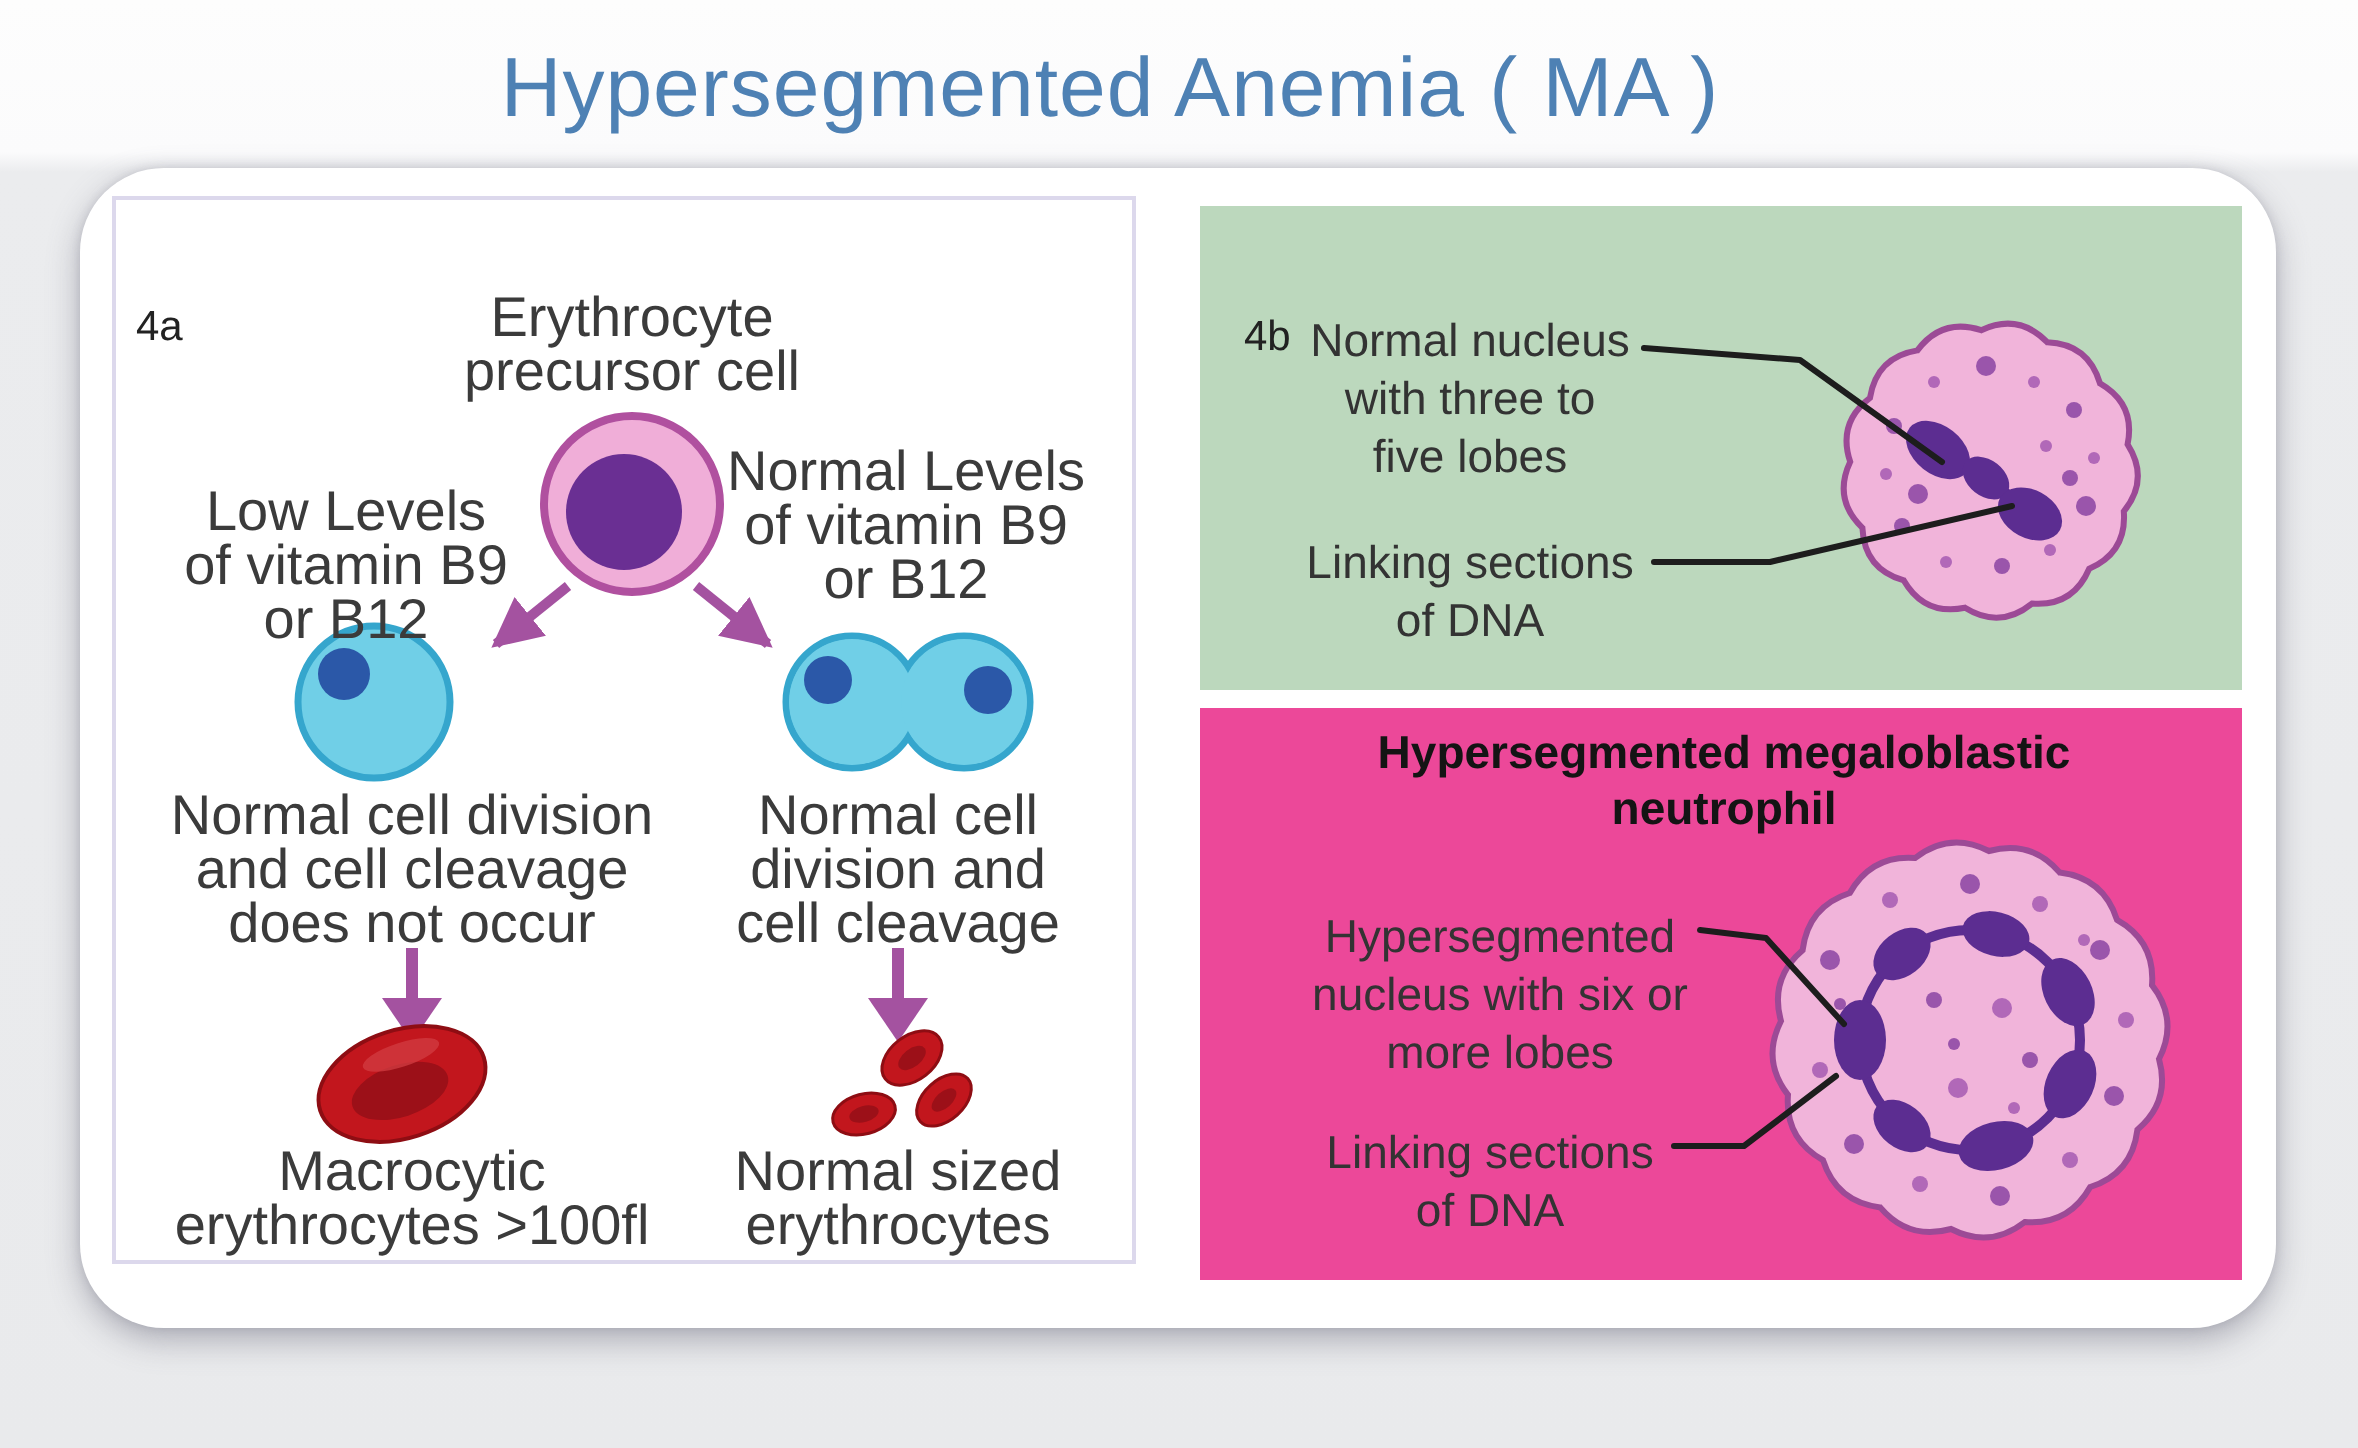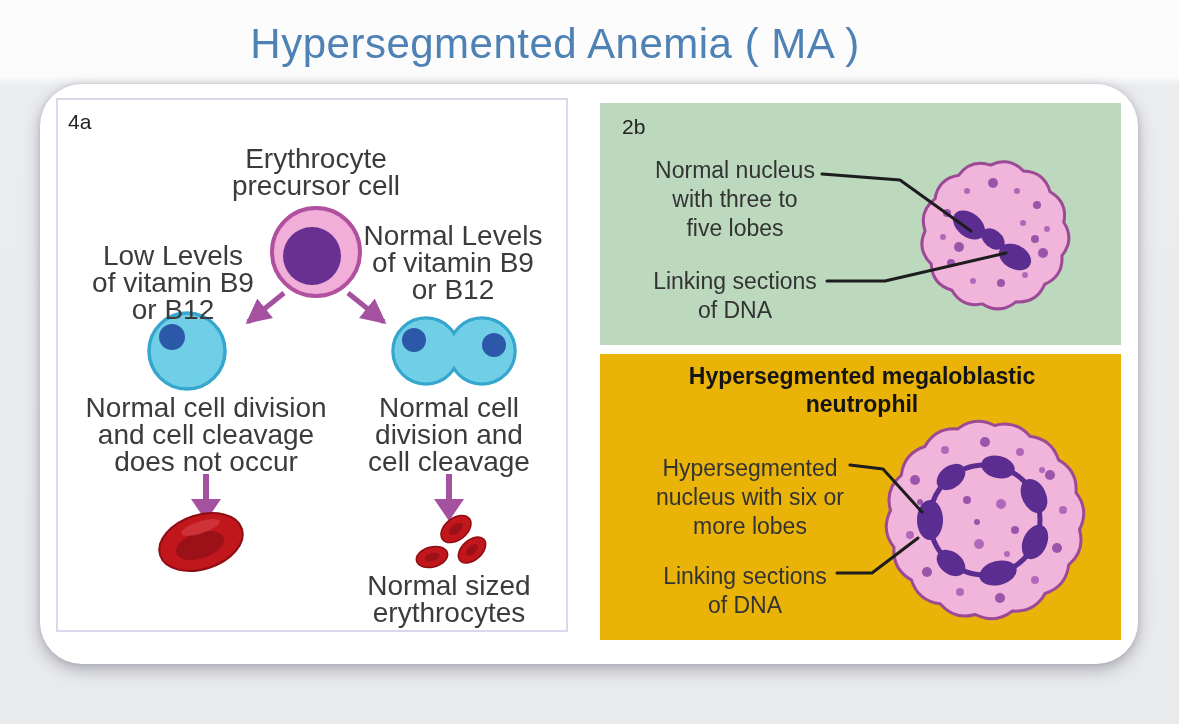--- a/index.html
+++ b/index.html
@@ -22,24 +22,24 @@
   .panel-a {
     position:absolute; left:16px; top:14px; width:512px; height:534px;
     background:#ffffff; border:2px solid #dcd8ec;
   }
   .panel-healthy {
     position:absolute; left:560px; top:19px; width:521px; height:242px;
     background:#bcd8bd;
   }
   .panel-hyper {
     position:absolute; left:560px; top:270px; width:521px; height:286px;
-    background:#eab308;
+    background:#ec4899;
     padding-left:44px;
   }
-  .fig-label { position:absolute; font-size:21px; color:#222; }
+  .fig-label { position:absolute; font-size:21px; color:#222;margin-top:42px; }
   .txt {
     position:absolute; white-space:pre-line; text-align:center;
     font-size:28px; line-height:27px; color:#3b3b3b;
   }
   .txt-r {
     position:absolute; white-space:pre-line; text-align:center;
     font-size:23px; line-height:29px; color:#333;
   }
   .hd {
     position:absolute; white-space:pre-line; text-align:center;
@@ -124,26 +124,28 @@
 or B12</div>
     <div class="txt" style="left:295px;top:122px;width:200px;">Normal Levels
 of vitamin B9
 or B12</div>
     <div class="txt" style="left:8px;top:294px;width:280px;">Normal cell division
 and cell cleavage
 does not occur</div>
     <div class="txt" style="left:251px;top:294px;width:280px;">Normal cell
 division and
 cell cleavage</div>
+    <div class="txt" style="left:8px;top:472px;width:280px;">Macrocytic
+erythrocytes &gt;100fl</div>
     <div class="txt" style="left:251px;top:472px;width:280px;">Normal sized
 erythrocytes</div>
   </div>
 
   <div class="panel-healthy">
-    <div class="fig-label" style="left:22px;top:12px;">2b</div>
+    <div class="fig-label" style="left:22px;top:12px;">4b</div>
 
     <svg id="svg-healthy" class="overlay" width="521" height="242" viewBox="0 0 521 242">
       <g>
           <path d="M461.9 152.7 Q463.5 173.2 444.6 181.4 Q436.5 200.4 416.0 198.8 Q400.0 211.8 382.5 200.9 Q362.3 205.0 351.9 187.2 Q332.1 181.5 331.2 160.9 Q316.3 146.6 325.1 127.9 Q318.6 108.4 335.0 95.9 Q338.3 75.5 358.7 72.2 Q371.0 55.7 390.6 62.1 Q409.3 53.3 423.6 68.1 Q444.2 68.9 450.0 88.7 Q467.9 99.0 463.8 119.2 Q474.9 136.7 461.9 152.7 Z" fill="#f1b4da" stroke="#9c4a96" stroke-width="3"></path>
           <circle cx="347" cy="110" r="4" fill="#9a55ab"></circle>
           <circle cx="367" cy="88" r="3" fill="#b168b8"></circle>
           <circle cx="393" cy="80" r="5" fill="#9a55ab"></circle>
           <circle cx="417" cy="88" r="3" fill="#b168b8"></circle>
           <circle cx="437" cy="102" r="4" fill="#9a55ab"></circle>
           <circle cx="447" cy="126" r="3" fill="#b168b8"></circle>

